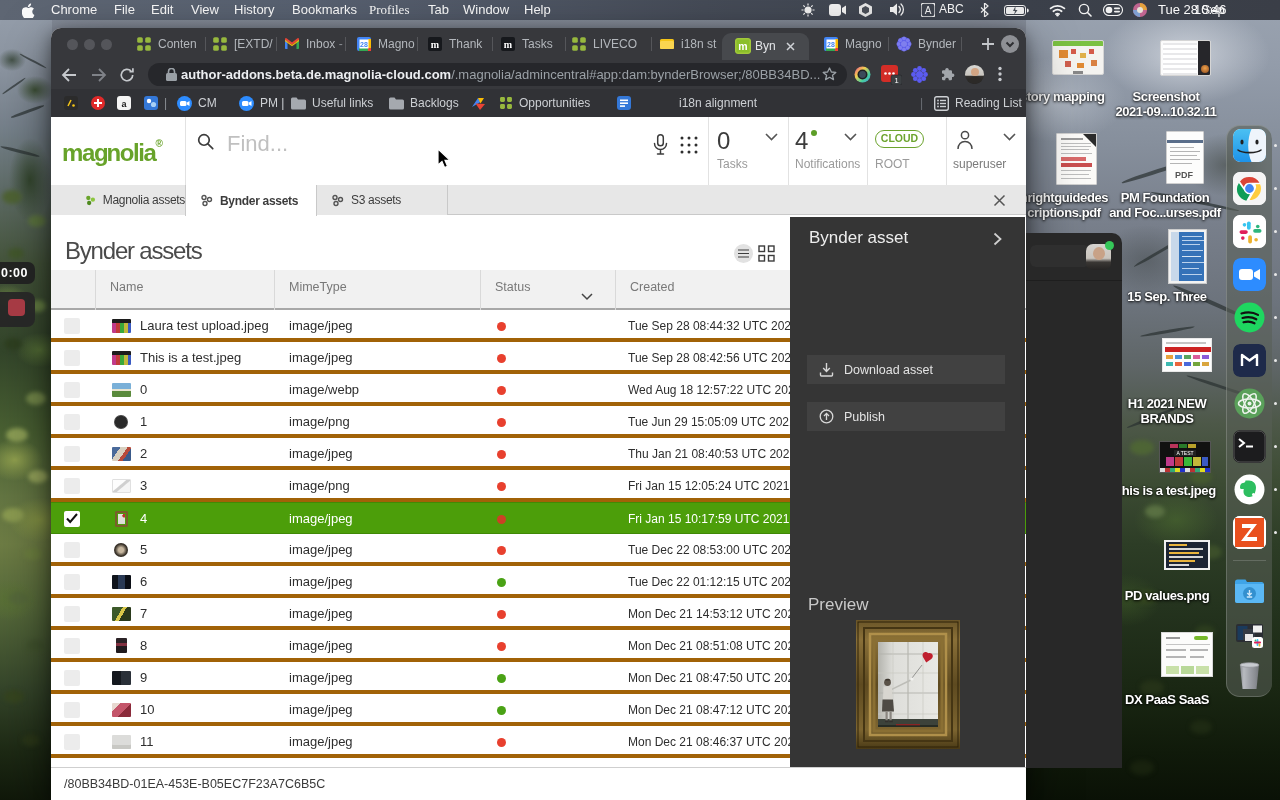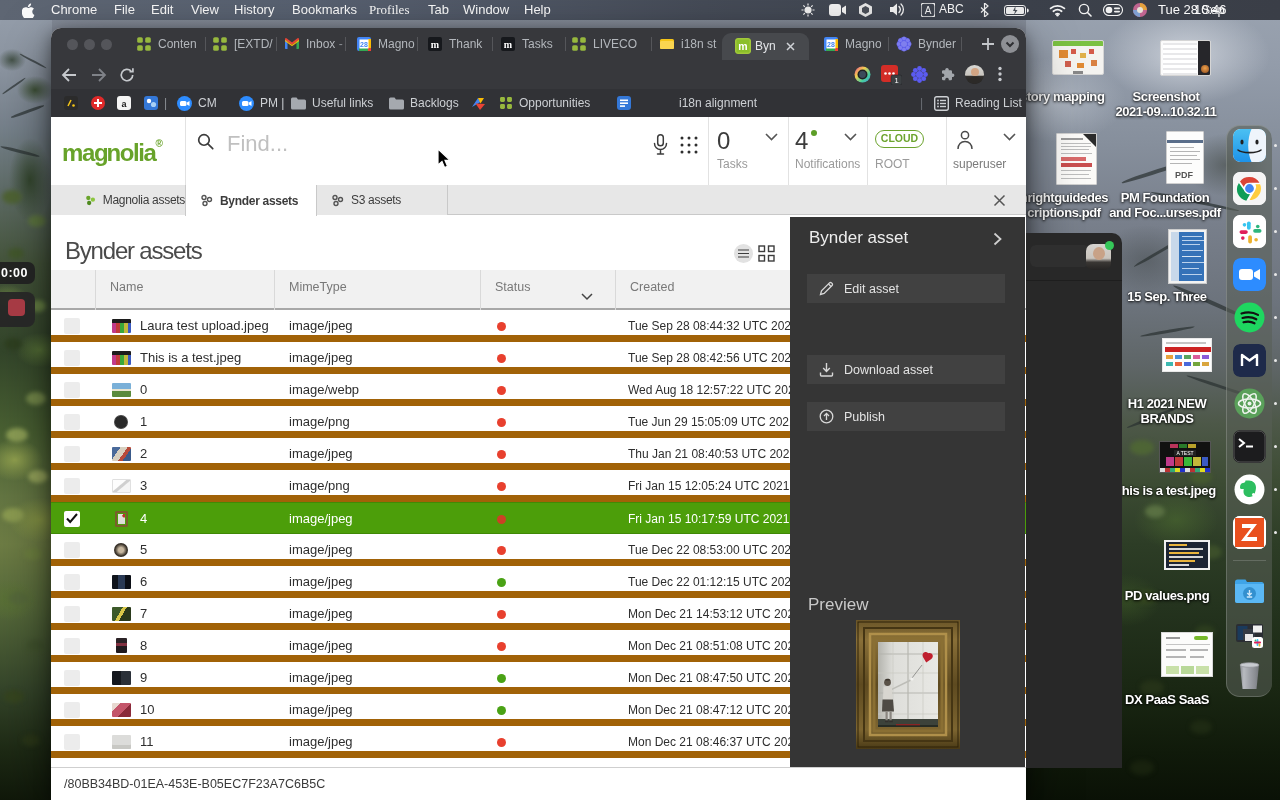--- a/index.html
+++ b/index.html
@@ -83,21 +83,21 @@
 #mg-logo { position:absolute; left:11px; top:21px; font-size:24px; font-weight:700; color:#68a32a; letter-spacing:-1.4px; }
 #mg-find { position:absolute; left:176px; top:14px; font-size:22px; color:#c0c0c0; }
 .hsec-num { font-size:24px; color:#3c3c3c; }
 .hsec-label { font-size:12px; color:#9a9a9a; }
 #mg-tabs { position:absolute; left:0; top:68px; width:975px; height:30px; background:#e7e7e7; border-bottom:1px solid #c9c9c9; }
 .mtab { position:absolute; top:0; height:30px; display:flex; align-items:center; font-size:12px; letter-spacing:-0.3px; color:#3c3c3c; white-space:nowrap; overflow:hidden; }
 #mg-content { position:absolute; left:0; top:99px; width:975px; height:584px; background:#fff; }
 #mg-title { position:absolute; left:14px; top:21px; font-size:24px; color:#4a4a4a; letter-spacing:-1.2px; }
 #thead { position:absolute; left:0; top:54px; width:975px; height:40px; background:#f1f1f1; border-bottom:2px solid #a8a8a8; color:#787878; font-size:12.5px; }
 .thv { position:absolute; top:0; width:1px; height:40px; background:#d9d9d9; }
-.trow { position:absolute; left:0; width:975px; height:32px; border-bottom:7px solid #a16207; font-size:13px; color:#2e2e2e; }
+.trow { position:absolute; left:0; width:975px; height:32px; border-bottom:4px solid #a16207; font-size:13px; color:#2e2e2e; }
 .cb { position:absolute; left:13px; top:8px; width:16px; height:16px; background:#ececec; border-radius:2px; }
 .thumb { position:absolute; left:61px; top:9px; width:19px; height:14px; border-radius:1px; }
 .tname { position:absolute; left:89px; top:8px; }
 .tmime { position:absolute; left:238px; top:8px; }
 .tdot { position:absolute; left:446px; top:12px; width:9px; height:9px; border-radius:50%; }
 .tdate { position:absolute; left:577px; top:9px; font-size:12px; }
 #mg-bottom { position:absolute; left:0; top:650px; width:975px; height:33px; background:#fff; border-top:1px solid #cfcfcf; font-size:12.5px; color:#3a3a3a; }
 
 
 #panel { position:absolute; left:739px; top:100px; width:235px; height:550px; background:#353535; }
@@ -692,20 +692,30 @@
           <div style="position:absolute;left:2.5px;top:11.5px;width:14px;height:8px;border-radius:50% 50% 0 0;background:#2c2a28;"></div>
         </div>
       <svg class="abs" style="left:947px;top:6px;" width="4" height="16" viewBox="0 0 4 16">
           <g fill="#c6c9cd">
             <circle cx="2" cy="2.5" r="1.7"></circle>
             <circle cx="2" cy="8" r="1.7"></circle>
             <circle cx="2" cy="13.5" r="1.7"></circle>
           </g>
         </svg>
     </div>
+    <div id="omnibox">
+      <svg class="abs" style="left:18px;top:5px;" width="11" height="13" viewBox="0 0 11 13">
+          <rect x="0" y="5" width="11" height="8" rx="1.5" fill="#9aa0a6"></rect>
+          <path d="M2.5 5V3.5a3 3 0 016 0V5" stroke="#9aa0a6" stroke-width="1.6" fill="none"></path>
+        </svg>
+      <span style="position:absolute;left:33px;"><b style="font-weight:700;color:#eceef1;">author-addons.beta.de.magnolia-cloud.com</b><span style="color:#9aa0a6;">/.magnolia/admincentral#app:dam:bynderBrowser;/80BB34BD...</span></span>
+      <svg class="abs" style="right:10px;top:4px;" width="15" height="15" viewBox="0 0 15 15">
+          <path d="M7.5 1l1.9 4 4.4.4-3.3 2.9 1 4.3-3.9-2.3-4 2.3 1-4.3L1.2 5.4l4.4-.4z" fill="none" stroke="#9aa0a6" stroke-width="1.3" stroke-linejoin="round"></path>
+        </svg>
+    </div>
     <div id="bookmarks">
       <div class="bmitem" style="left:13px;">
           <svg width="14" height="14" viewBox="0 0 14 14">
             <rect width="14" height="14" rx="3" fill="#2b2b2b"></rect>
             <path d="M4 10l3-6" stroke="#f5c518" stroke-width="1.6"></path>
             <circle cx="9.5" cy="9.5" r="1.3" fill="#f5c518"></circle>
           </svg>
         </div>
       <div class="bmitem" style="left:40px;">
           <svg width="14" height="14" viewBox="0 0 14 14">
@@ -1026,27 +1036,20 @@
               <div class="tdot" style="background:#e8402e;"></div>
               <span class="tdate">Mon Dec 21 08:46:37 UTC 2020</span>
             </div>
         </div>
       </div>
       <div id="panel">
         <div class="abs" style="left:19px;top:11px;font-size:17px;color:#ededed;">Bynder asset</div>
         <svg class="abs" style="left:203px;top:15px;" width="9" height="14" viewBox="0 0 9 14">
             <path d="M1.5 1.5L7.5 7l-6 5.5" stroke="#cfcfcf" stroke-width="1.8" fill="none"></path>
           </svg>
-        <div class="pbtn" style="top:57px;">
-            <svg width="15" height="15" viewBox="0 0 15 15">
-              <path d="M1.5 13.5l1-3.6 8-8a1.4 1.4 0 012 0l.6.6a1.4 1.4 0 010 2l-8 8z" fill="none" stroke="#d8d8d8" stroke-width="1.3"></path>
-              <path d="M9.5 3l2.5 2.5" stroke="#d8d8d8" stroke-width="1.3"></path>
-            </svg>
-            <span>Edit asset</span>
-          </div>
         <div class="pbtn" style="top:138px;">
             <svg width="15" height="15" viewBox="0 0 15 15">
               <path d="M7.5 1v8M4.2 6l3.3 3.4L10.8 6" stroke="#d8d8d8" stroke-width="1.4" fill="none"></path>
               <path d="M1.5 10.5V13a1 1 0 001 1h10a1 1 0 001-1v-2.5" stroke="#d8d8d8" stroke-width="1.4" fill="none"></path>
             </svg>
             <span>Download asset</span>
           </div>
         <div class="pbtn" style="top:185px;">
             <svg width="15" height="15" viewBox="0 0 15 15">
               <circle cx="7.5" cy="7.5" r="6.3" fill="none" stroke="#d8d8d8" stroke-width="1.3"></circle>

